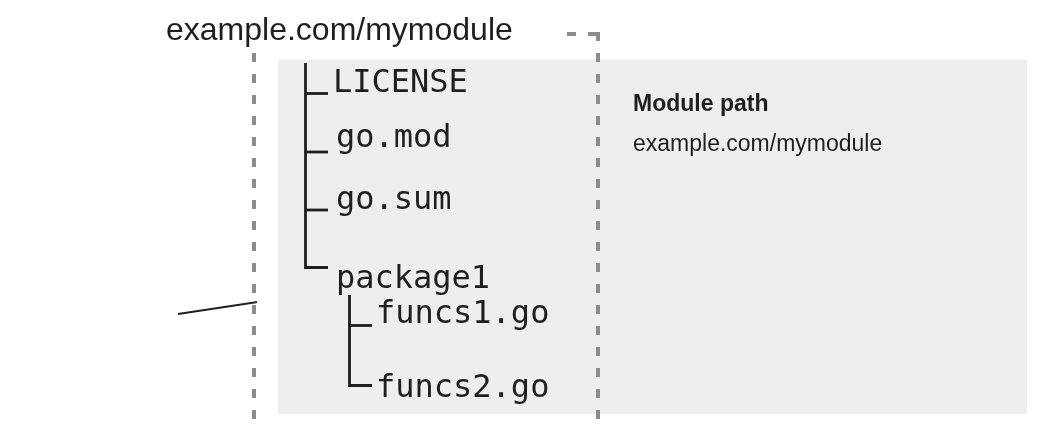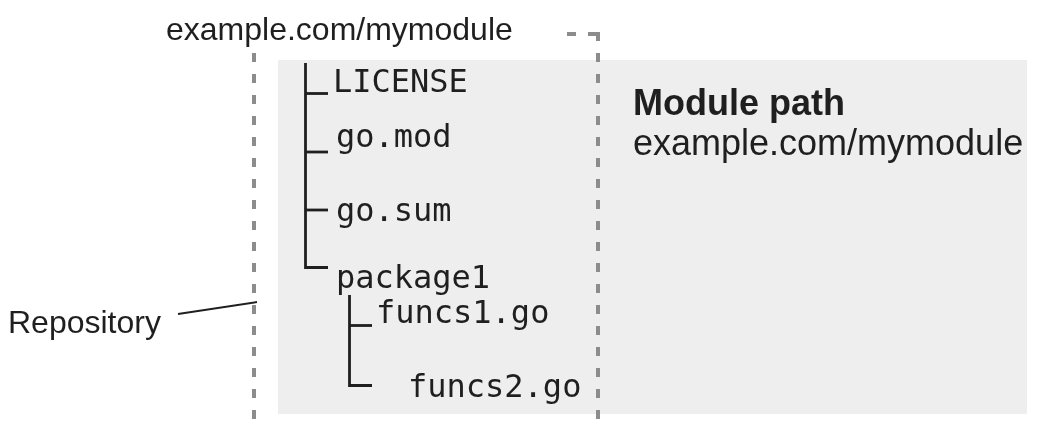--- a/index.html
+++ b/index.html
@@ -53,28 +53,28 @@
   .tree-label {
     position: absolute;
     font-family: "DejaVu Sans Mono", "Liberation Mono", monospace;
     font-size: 32px;
     line-height: 38px;
     white-space: nowrap;
     z-index: 2;
   }
   .t-license  { left: 333px; top: 62px;  }
   .t-gomod    { left: 336px; top: 117px; }
-  .t-gosum    { left: 336px; top: 191px; }
+  .t-gosum    { left: 336px; top: 179px; }
   .t-package1 { left: 336px; top: 258px; }
   .t-funcs1   { left: 376px; top: 293px; }
-  .t-funcs2   { left: 376px; top: 367px; margin-left: 32px; }
+  .t-funcs2   { left: 376px; top: 367px; }
   .module-path {
     position: absolute;
     left: 633px; top: 83px;
-    font-size: 36px;
+    font-size: 23px;
     line-height: 40px;
     z-index: 2;
     white-space: nowrap;
   }
   .module-path .heading { font-weight: bold; }
   .repo-label {
     position: absolute;
     left: 8px; top: 303px;
     font-size: 32px;
     line-height: 38px;
@@ -113,15 +113,14 @@
   <div class="tree-label t-gosum">go.sum</div>
   <div class="tree-label t-package1">package1</div>
   <div class="tree-label t-funcs1">funcs1.go</div>
   <div class="tree-label t-funcs2">funcs2.go</div>
 
   <div class="module-path">
     <div class="heading">Module path</div>
     <div class="value">example.com/mymodule</div>
   </div>
 
-  <div class="repo-label">Repository</div>
 
 </div>
 
 </body></html>

